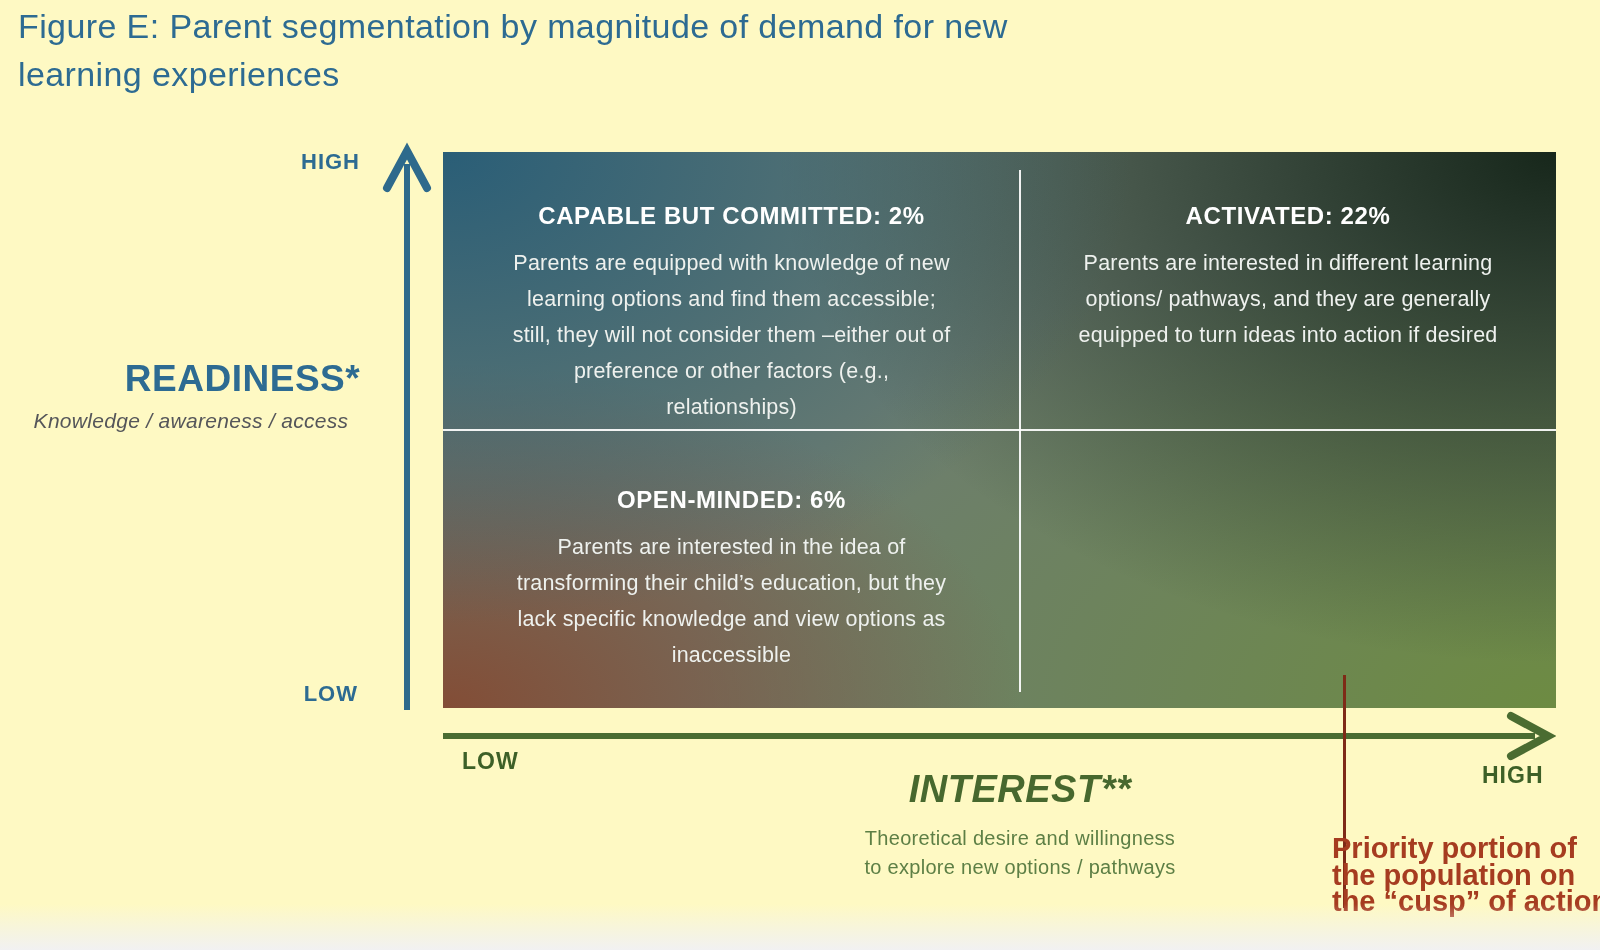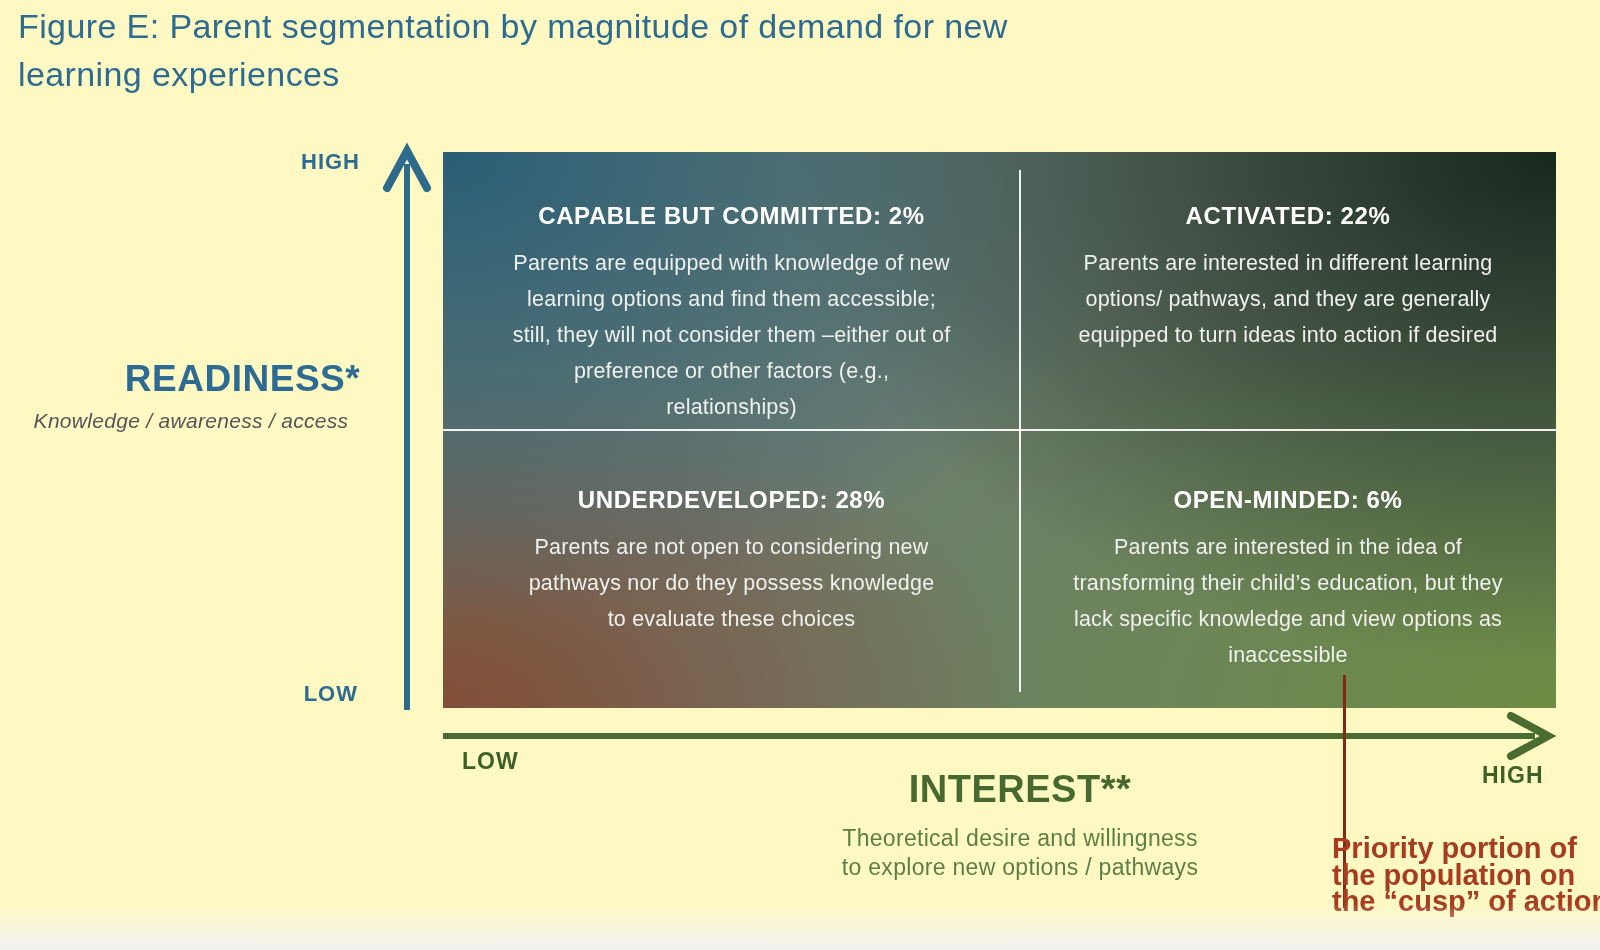--- a/index.html
+++ b/index.html
@@ -99,25 +99,25 @@
     position: absolute; left: 462px; top: 748px;
     font-size: 23px; font-weight: 700; letter-spacing: 1px; color: #3d6027;
   }
   .x-high {
     position: absolute; left: 1482px; top: 762px;
     font-size: 23px; font-weight: 700; letter-spacing: 1px; color: #3d6027;
   }
   .interest-label {
     position: absolute; left: 800px; top: 768px; width: 440px;
     text-align: center; font-size: 38px; font-weight: 700;
-    letter-spacing: 0.5px; color: #47682e;
+    letter-spacing: 0.5px; color: #47682e; font-style: italic;
   }
   .interest-sub {
     position: absolute; left: 780px; top: 824px; width: 480px;
-    text-align: center; font-size: 23px; line-height: 29px;
+    text-align: center; font-size: 20px; line-height: 29px;
     color: #5d7f45; letter-spacing: 0.3px;
   }
 
   
   .priority-line {
     position: absolute; left: 1343px; top: 675px;
     width: 3px; height: 233px; background: #7e2a17;
   }
   .priority-text {
     position: absolute; left: 1332px; top: 835px;
@@ -155,24 +155,20 @@
 
   <div class="matrix">
     <div class="cell cell-top cell-tl">
       <h3>CAPABLE BUT COMMITTED: 2%</h3>
       <p>Parents are equipped with knowledge of new learning options and find them accessible; still, they will not consider them –either out of preference or other factors (e.g., relationships)</p>
     </div>
     <div class="cell cell-top cell-tr">
       <h3>ACTIVATED: 22%</h3>
       <p>Parents are interested in different learning options/ pathways, and they are generally equipped to turn ideas into action if desired</p>
     </div>
-    <div class="cell cell-bottom cell-bl">
-      <h3>UNDERDEVELOPED: 28%</h3>
-      <p>Parents are not open to considering new pathways nor do they possess knowledge to evaluate these choices</p>
-    </div>
     <div class="cell cell-bottom cell-br">
       <h3>OPEN-MINDED: 6%</h3>
       <p>Parents are interested in the idea of transforming their child’s education, but they lack specific knowledge and view options as inaccessible</p>
     </div>
     <div class="divider-h"></div>
     <div class="divider-v"></div>
   </div>
 
   <svg class="x-arrow-svg" width="1113" height="52" viewBox="0 0 1113 52">
     <line x1="0" y1="26" x2="1092" y2="26" stroke="#4a6c31" stroke-width="6"></line>

